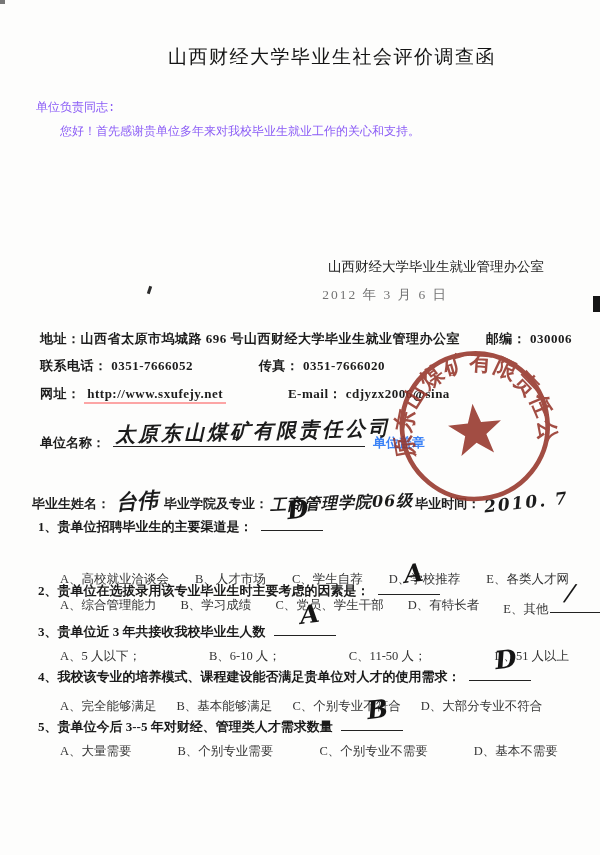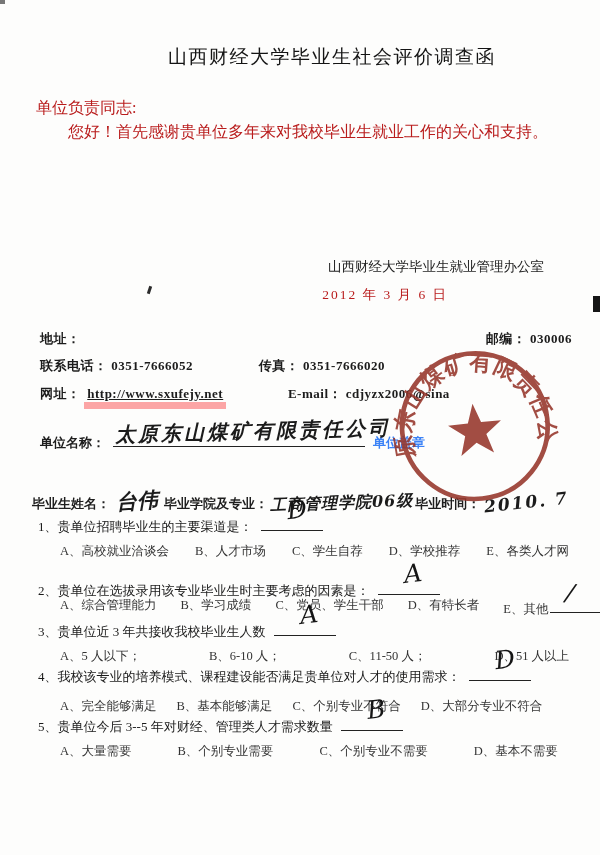--- a/index.html
+++ b/index.html
@@ -12,61 +12,61 @@
     color:#1e1e1e;
   }
   .abs{position:absolute;}
   .title{
     top:44px;left:0;width:100%;
     text-align:center;
     font-size:19px;font-weight:normal;letter-spacing:1.5px;
     color:#141414;
     margin-left:32px;
   }
-  .bodytext{font-size:16px;line-height:22px;color:#b91c1c;}
+  .bodytext{font-size:12px;line-height:22px;color:#8b5cf6;font-family:Liberation Mono, monospace;}
   .salutation{top:97px;left:36px;}
   .para1{top:121px;left:36px;width:535px;text-indent:2em;}
   .para2{top:145px;left:33px;width:537px;text-indent:2em;text-align:justify;}
   .signoff-org{top:258px;right:56px;font-size:13.5px;color:#222;}
-  .signoff-date{top:286px;right:152px;font-size:13.5px;letter-spacing:2px;color:#b91c1c;}
+  .signoff-date{top:286px;right:152px;font-size:13.5px;letter-spacing:2px;color:#737373;}
   .contact{font-size:13px;font-weight:600;color:#1c1c1c;letter-spacing:0.5px;}
   .addr-line{top:330px;left:40px;width:532px;display:flex;}
   .addr-zip{margin-left:auto;}
   .phone-line{top:357px;left:40px;width:532px;}
   .fax{margin-left:62px;}
   .web-line{top:385px;left:40px;width:532px;}
   .email{margin-left:58px;}
-  .link{border-bottom:7px solid #fca5a5;padding:0 3px 1px 3px;text-decoration:underline;}
+  .link{border-bottom:2px solid #fca5a5;padding:0 3px 1px 3px;}
   .company-line{top:430px;left:40px;width:540px;font-size:13px;font-weight:600;}
   .blank{display:inline-block;border-bottom:1.4px solid #222;position:relative;vertical-align:baseline;}
   .company-blank{width:252px;height:16px;margin:0 8px;}
   .seal-note{color:#3b82f6;}
   .hw{
     font-style:italic;
     font-family:"DejaVu Serif",serif;
     color:#1b1b1b;
     white-space:nowrap;
   }
   .company-hw{
     position:absolute;left:2px;top:-12px;
     font-size:20px;letter-spacing:3px;
     transform:rotate(-1.5deg);
   }
   .grad-line{top:487px;left:32px;width:560px;font-size:13px;font-weight:600;white-space:nowrap;}
   .grad-name-hw{font-size:21px;margin:0 6px;display:inline-block;transform:rotate(-4deg);}
   .college-hw{font-size:16px;margin:0 2px;display:inline-block;transform:rotate(-2deg);letter-spacing:1px;}
   .time-hw{font-size:17px;margin-left:4px;display:inline-block;transform:rotate(-6deg);letter-spacing:2px;}
-  .q{font-size:13px;font-weight:normal;color:#1a1a1a;white-space:nowrap;}
+  .q{font-size:13px;font-weight:bold;color:#1a1a1a;white-space:nowrap;}
   .q1{top:515px;left:38px;}
   .q2{top:579px;left:38px;}
   .q3{top:620px;left:38px;}
   .q4{top:665px;left:38px;}
   .q5{top:715px;left:38px;}
   .opts{font-size:12.5px;font-weight:normal;color:#333;display:flex;white-space:nowrap;}
-  .opts1{top:543px;left:60px;column-gap:26px;}
+  .opts1{top:571px;left:60px;column-gap:26px;}
   .opts2{top:597px;left:60px;column-gap:24px;}
   .opts3{top:648px;left:60px;column-gap:68px;}
   .opts4{top:698px;left:60px;column-gap:20px;}
   .opts5{top:743px;left:60px;column-gap:46px;}
   .ans-blank{width:62px;height:15px;margin-left:8px;}
   .ans-hw{
     position:absolute;left:26px;top:-20px;
     font-size:25px;font-style:italic;
     font-family:"DejaVu Serif",serif;color:#151515;
     transform:rotate(-7deg);
@@ -90,20 +90,21 @@
   <div class="abs title">山西财经大学毕业生社会评价调查函</div>
 
   <div class="abs salutation bodytext">单位负责同志:</div>
   <div class="abs para1 bodytext">您好！首先感谢贵单位多年来对我校毕业生就业工作的关心和支持。</div>
 
   <div class="abs signoff-org">山西财经大学毕业生就业管理办公室</div>
   <div class="abs signoff-date">2012 年 3 月 6 日</div>
 
   <div class="abs addr-line contact">
     <span>地址：</span>
+    <span>山西省太原市坞城路 696 号山西财经大学毕业生就业管理办公室</span>
     <span class="addr-zip">
       <span>邮编：</span>
       <span>030006</span>
     </span>
   </div>
 
   <div class="abs phone-line contact">
     <span>联系电话：</span>
     <span>0351-7666052</span>
     <span class="fax">

